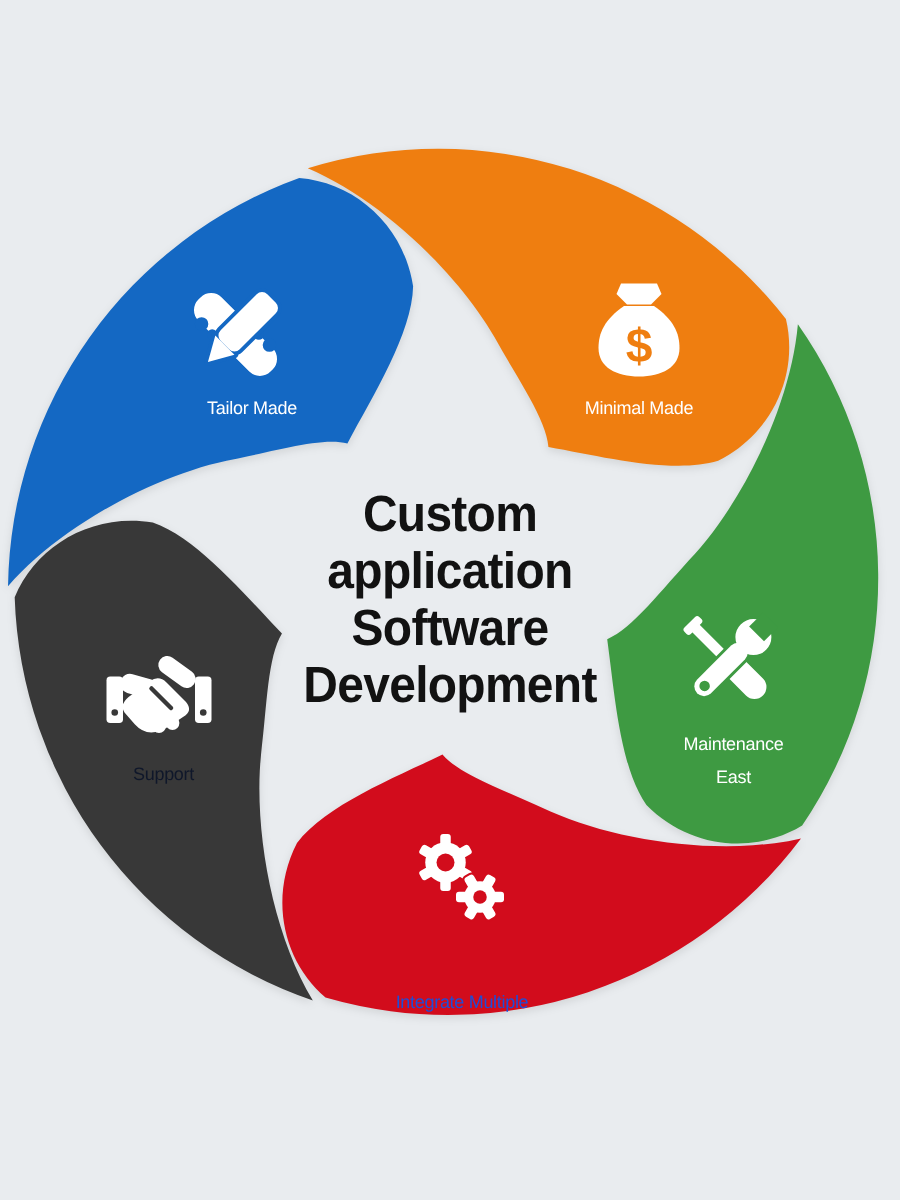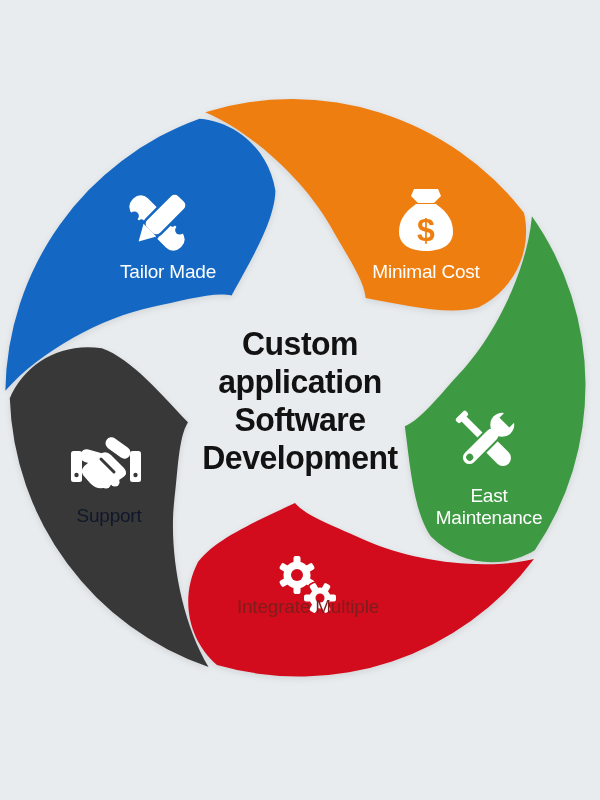--- a/index.html
+++ b/index.html
@@ -3,21 +3,21 @@
 <meta charset="utf-8">
 <style>
   html,body{margin:0;padding:0;}
   body{width:600px;height:800px;overflow:hidden;font-family:"Liberation Sans",sans-serif;}
   .stage{position:relative;width:600px;height:800px;}
   .petals-svg{position:absolute;left:0;top:0;filter:drop-shadow(0 2px 3px rgba(0,0,0,.10));}
   .layer{position:absolute;left:0;top:0;width:600px;height:800px;}
   .title{position:absolute;left:160px;top:324px;width:280px;text-align:center;
          font-weight:700;font-size:34px;line-height:38px;letter-spacing:-.5px;
          transform:scaleX(.94);}
-  .seg-label{position:absolute;text-align:center;font-size:19px;line-height:22px;
+  .seg-label{position:absolute;text-align:center;font-size:12px;line-height:22px;
              letter-spacing:-.2px;}
   .icon-box{position:absolute;width:80px;height:80px;}
   .icon-box svg{display:block;width:80px;height:80px;}
 </style>
 </head>
 <body>
 
 <div class="stage" style="background: rgb(233, 236, 239);">
 
   <svg class="petals-svg" width="600" height="800" viewBox="0 0 600 800">
@@ -77,43 +77,43 @@
 
     <div class="icon-box" style="left:386px;top:181px;">
       <svg viewBox="0 0 80 80">
         <path d="M28,8 h24 l3,7 -7,7 h-16 l-7,-7 z" fill="#fff"></path>
         <path d="M30,23 h20 c13,9 17,18 17,28 c0,13 -12,19 -27,19
                  c-15,0 -27,-6 -27,-19 c0,-10 4,-19 17,-28 z" fill="#fff"></path>
         <text x="40" y="60" font-size="32" font-weight="bold" text-anchor="middle" font-family="Liberation Sans, sans-serif" style="fill: rgb(239, 126, 16);">$</text>
       </svg>
     </div>
     <div class="seg-label" style="left: 326px; top: 261px; width: 200px; color: rgb(255, 255, 255);">
-      <div>Minimal Cost</div>
+      <div>Minimal Made</div>
     </div>
 
     <div class="icon-box" style="left:446px;top:401px;">
       <svg viewBox="0 0 80 80">
         <g transform="rotate(-45 40 40)">
           <rect x="33" y="3" width="14" height="6" rx="2" fill="#fff"></rect>
           <rect x="36.5" y="6" width="7" height="29" fill="#fff"></rect>
           <rect x="32" y="34" width="16" height="38" rx="8" fill="#fff"></rect>
         </g>
         <g transform="rotate(45 40 40)">
           <circle cx="40" cy="17" r="12" fill="#fff" stroke-width="4" style="stroke: rgb(62, 154, 66);"></circle>
           <rect x="33.5" y="25" width="13" height="45" rx="6.5" fill="#fff" stroke-width="4" style="stroke: rgb(62, 154, 66);"></rect>
           <circle cx="40" cy="17" r="12" fill="#fff"></circle>
           <rect x="33.5" y="25" width="13" height="45" rx="6.5" fill="#fff"></rect>
           <rect x="33" y="1" width="14" height="13" style="fill: rgb(62, 154, 66);"></rect>
           <circle cx="40" cy="63" r="3.5" style="fill: rgb(62, 154, 66);"></circle>
         </g>
       </svg>
     </div>
     <div class="seg-label" style="left: 389px; top: 485px; width: 200px; color: rgb(255, 255, 255);">
+      <div>Maintenance</div>
       <div>East</div>
-      <div>Maintenance</div>
     </div>
 
     <div class="icon-box" style="left:267px;top:548px;">
       <svg viewBox="0 0 80 80">
         <g>
           <g fill="#fff">
             <rect x="26.5" y="8" width="7" height="10" rx="2" transform="rotate(0 30 27)"></rect>
             <rect x="26.5" y="8" width="7" height="10" rx="2" transform="rotate(60 30 27)"></rect>
             <rect x="26.5" y="8" width="7" height="10" rx="2" transform="rotate(120 30 27)"></rect>
             <rect x="26.5" y="8" width="7" height="10" rx="2" transform="rotate(180 30 27)"></rect>
@@ -138,21 +138,21 @@
             <rect x="49.5" y="34" width="7" height="9" rx="2" transform="rotate(150 53 50)"></rect>
             <rect x="49.5" y="34" width="7" height="9" rx="2" transform="rotate(210 53 50)"></rect>
             <rect x="49.5" y="34" width="7" height="9" rx="2" transform="rotate(270 53 50)"></rect>
             <rect x="49.5" y="34" width="7" height="9" rx="2" transform="rotate(330 53 50)"></rect>
             <circle cx="53" cy="50" r="10.5"></circle>
           </g>
           <circle cx="53" cy="50" r="4.5" style="fill: rgb(210, 12, 28);"></circle>
         </g>
       </svg>
     </div>
-    <div class="seg-label" style="left: 198px; top: 596px; width: 220px; color: #7f1d1d;">
+    <div class="seg-label" style="left: 198px; top: 657px; width: 220px; color: #1d4ed8;">
       <div>Integrate Multiple</div>
     </div>
 
     <div class="icon-box" style="left:66px;top:426px;">
       <svg viewBox="0 0 80 80">
         <rect x="5" y="25" width="11" height="31" rx="2.5" fill="#fff"></rect>
         <circle cx="10.5" cy="49" r="2.2" style="fill: rgb(56, 56, 56);"></circle>
         <rect x="64" y="25" width="11" height="31" rx="2.5" fill="#fff"></rect>
         <circle cx="69.5" cy="49" r="2.2" style="fill: rgb(56, 56, 56);"></circle>
         <rect x="38" y="16" width="28" height="12" rx="6" fill="#fff" transform="rotate(36 52 22)"></rect>

